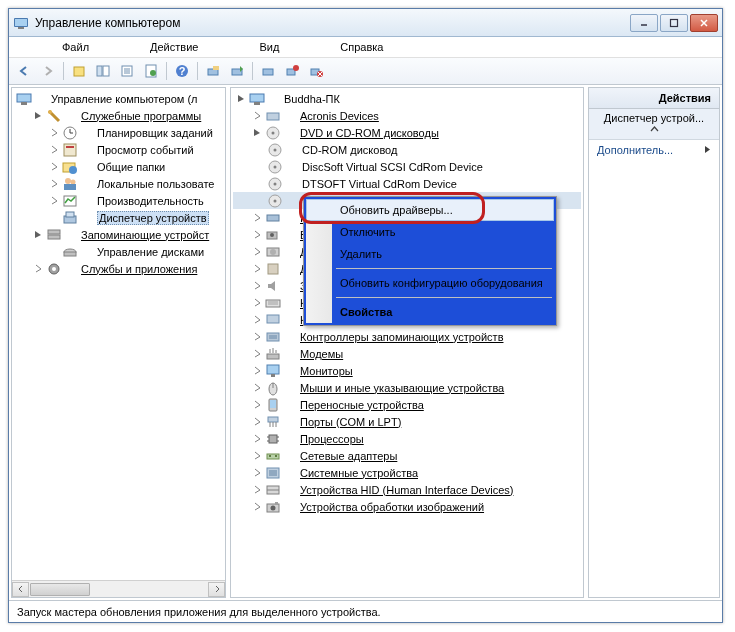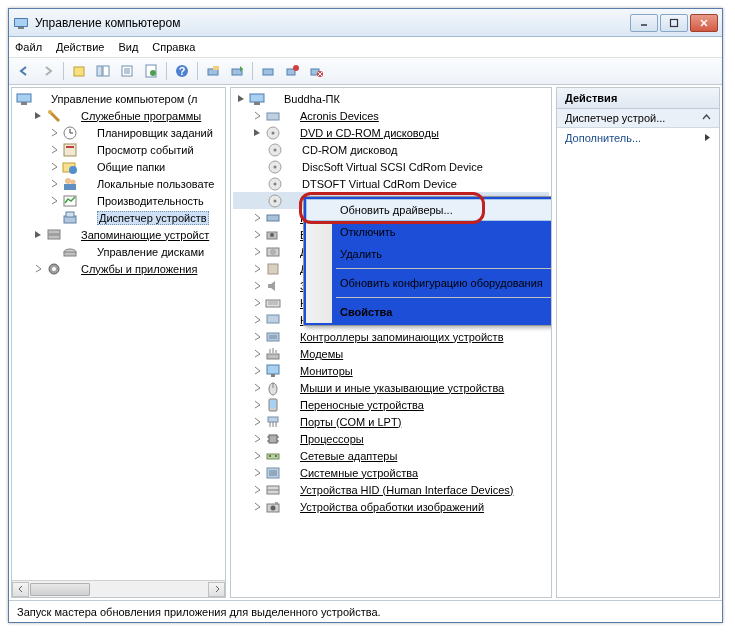--- a/index.html
+++ b/index.html
@@ -11,33 +11,33 @@
 .titlebar { height: 28px; background: linear-gradient(to bottom, #f4f8fc, #dce8f4); display: flex; align-items: center; padding: 0 4px; border-bottom: 1px solid #a0b8d0; }
 .titlebar .app-icon { width: 16px; height: 16px; margin-right: 6px; }
 .titlebar .title { flex: 1; color: #000; font-size: 12px; }
 .titlebar .win-controls { display: flex; gap: 2px; }
 .win-btn { width: 28px; height: 18px; border: 1px solid #8aa6c6; border-radius: 2px; background: linear-gradient(to bottom, #f0f4fa, #d4e2f0); display: flex; align-items: center; justify-content: center; cursor: pointer; }
 .win-btn.close { background: linear-gradient(to bottom, #e89a88, #d25a44); border-color: #a04030; }
 .win-btn svg { width: 10px; height: 10px; }
 
 
 .menubar { height: 20px; display: flex; align-items: center; padding: 0 6px; gap: 14px; }
-.menubar span { color: #000; cursor: default; }
+.menubar span { color: #000; cursor: default; margin-left: 47px; }
 
 
 .toolbar { height: 28px; border-top: 1px solid #e0e0e0; border-bottom: 1px solid #c0c8d0; display: flex; align-items: center; padding: 0 4px; gap: 2px; background: linear-gradient(to bottom, #fafcfe, #eef2f8); }
 .tool-btn { width: 22px; height: 22px; display: flex; align-items: center; justify-content: center; border: 1px solid transparent; cursor: pointer; }
 .tool-sep { width: 1px; height: 18px; background: #c0c8d0; margin: 0 2px; }
 
 
 .main { flex: 1; display: flex; overflow: hidden; }
 .panel { border: 1px solid #c0c8d0; margin: 2px; background: #fff; overflow: hidden; display: flex; flex-direction: column; }
 .panel.left { width: 215px; }
 .panel.center { flex: 1; position: relative; }
-.panel.right { width: 164px; }
+.panel.right { width: 132px; text-align: right; }
 
 .tree { padding: 2px; overflow: auto; flex: 1; white-space: nowrap; }
 .tree-row { display: flex; align-items: center; height: 17px; padding-left: 2px; cursor: default; }
 .tree-row.selected { background: #d8e4f0; }
 .expander { width: 12px; height: 12px; display: inline-flex; align-items: center; justify-content: center; margin-right: 2px; cursor: pointer; }
 .expander svg { width: 9px; height: 9px; }
 .tree-icon { width: 16px; height: 16px; margin-right: 3px; flex-shrink: 0; }
 .tree-label { color: #000; white-space: nowrap; margin-left: 16px; }
 .tree-label.sel { background: #cde0f5; border: 1px dotted #7090b0; padding: 0 1px; }
 
@@ -45,21 +45,21 @@
 .indent-1 { padding-left: 18px; text-decoration: underline; }
 .indent-2 { padding-left: 34px; }
 
 .scrollbar-bottom { height: 17px; background: #f0f0f0; border-top: 1px solid #d0d0d0; display: flex; align-items: center; }
 .sb-btn { width: 17px; height: 15px; background: linear-gradient(to bottom,#f4f4f4,#e0e0e0); border: 1px solid #c0c0c0; display: flex; align-items: center; justify-content: center; }
 .sb-track { flex: 1; height: 15px; position: relative; }
 .sb-thumb { position: absolute; height: 13px; top: 1px; background: linear-gradient(to bottom,#e8e8e8,#d0d0d0); border: 1px solid #b0b0b0; border-radius: 1px; }
 
 
 .right-header { background: linear-gradient(to bottom,#f0f4fa,#e0e8f2); padding: 4px 8px; font-weight: bold; border-bottom: 1px solid #c0c8d0; }
-.right-sub { background: #eaf0f8; padding: 3px 8px; display: flex; justify-content: space-between; align-items: center; border-bottom: 1px solid #d0d8e0; }
+.right-sub { background: #eaf0f8; padding: 3px 8px; display: flex; justify-content: space-between; align-items: center; border-bottom: 1px solid #d0d8e0; flex-direction: column; }
 .right-item { padding: 4px 8px; display: flex; justify-content: space-between; align-items: center; cursor: pointer; color: #1a4a8a; }
 
 
 .context-menu { position: absolute; left: 72px; top: 108px; width: 254px; background: #1d4ed8; border: 1px solid #979797; box-shadow: 2px 2px 4px rgba(0,0,0,0.3); padding: 2px; z-index: 10; }
 .context-menu .gutter { position: absolute; left: 2px; top: 2px; bottom: 2px; width: 26px; background: linear-gradient(to right,#f2f2f2,#e8e8e8); }
 .ctx-item { position: relative; padding: 5px 8px 5px 34px; cursor: default; }
 .ctx-item.highlight { background: #e8f0fa; border: 1px solid #a8c8e8; padding: 4px 7px 4px 33px; }
 .ctx-sep { height: 1px; background: #c0c0c0; margin: 3px 2px 3px 30px; position: relative; }
 .highlight-ring { position: absolute; border: 3px solid #c02020; border-radius: 12px; left: 68px; top: 104px; width: 186px; height: 32px; z-index: 20; pointer-events: none; }
 

